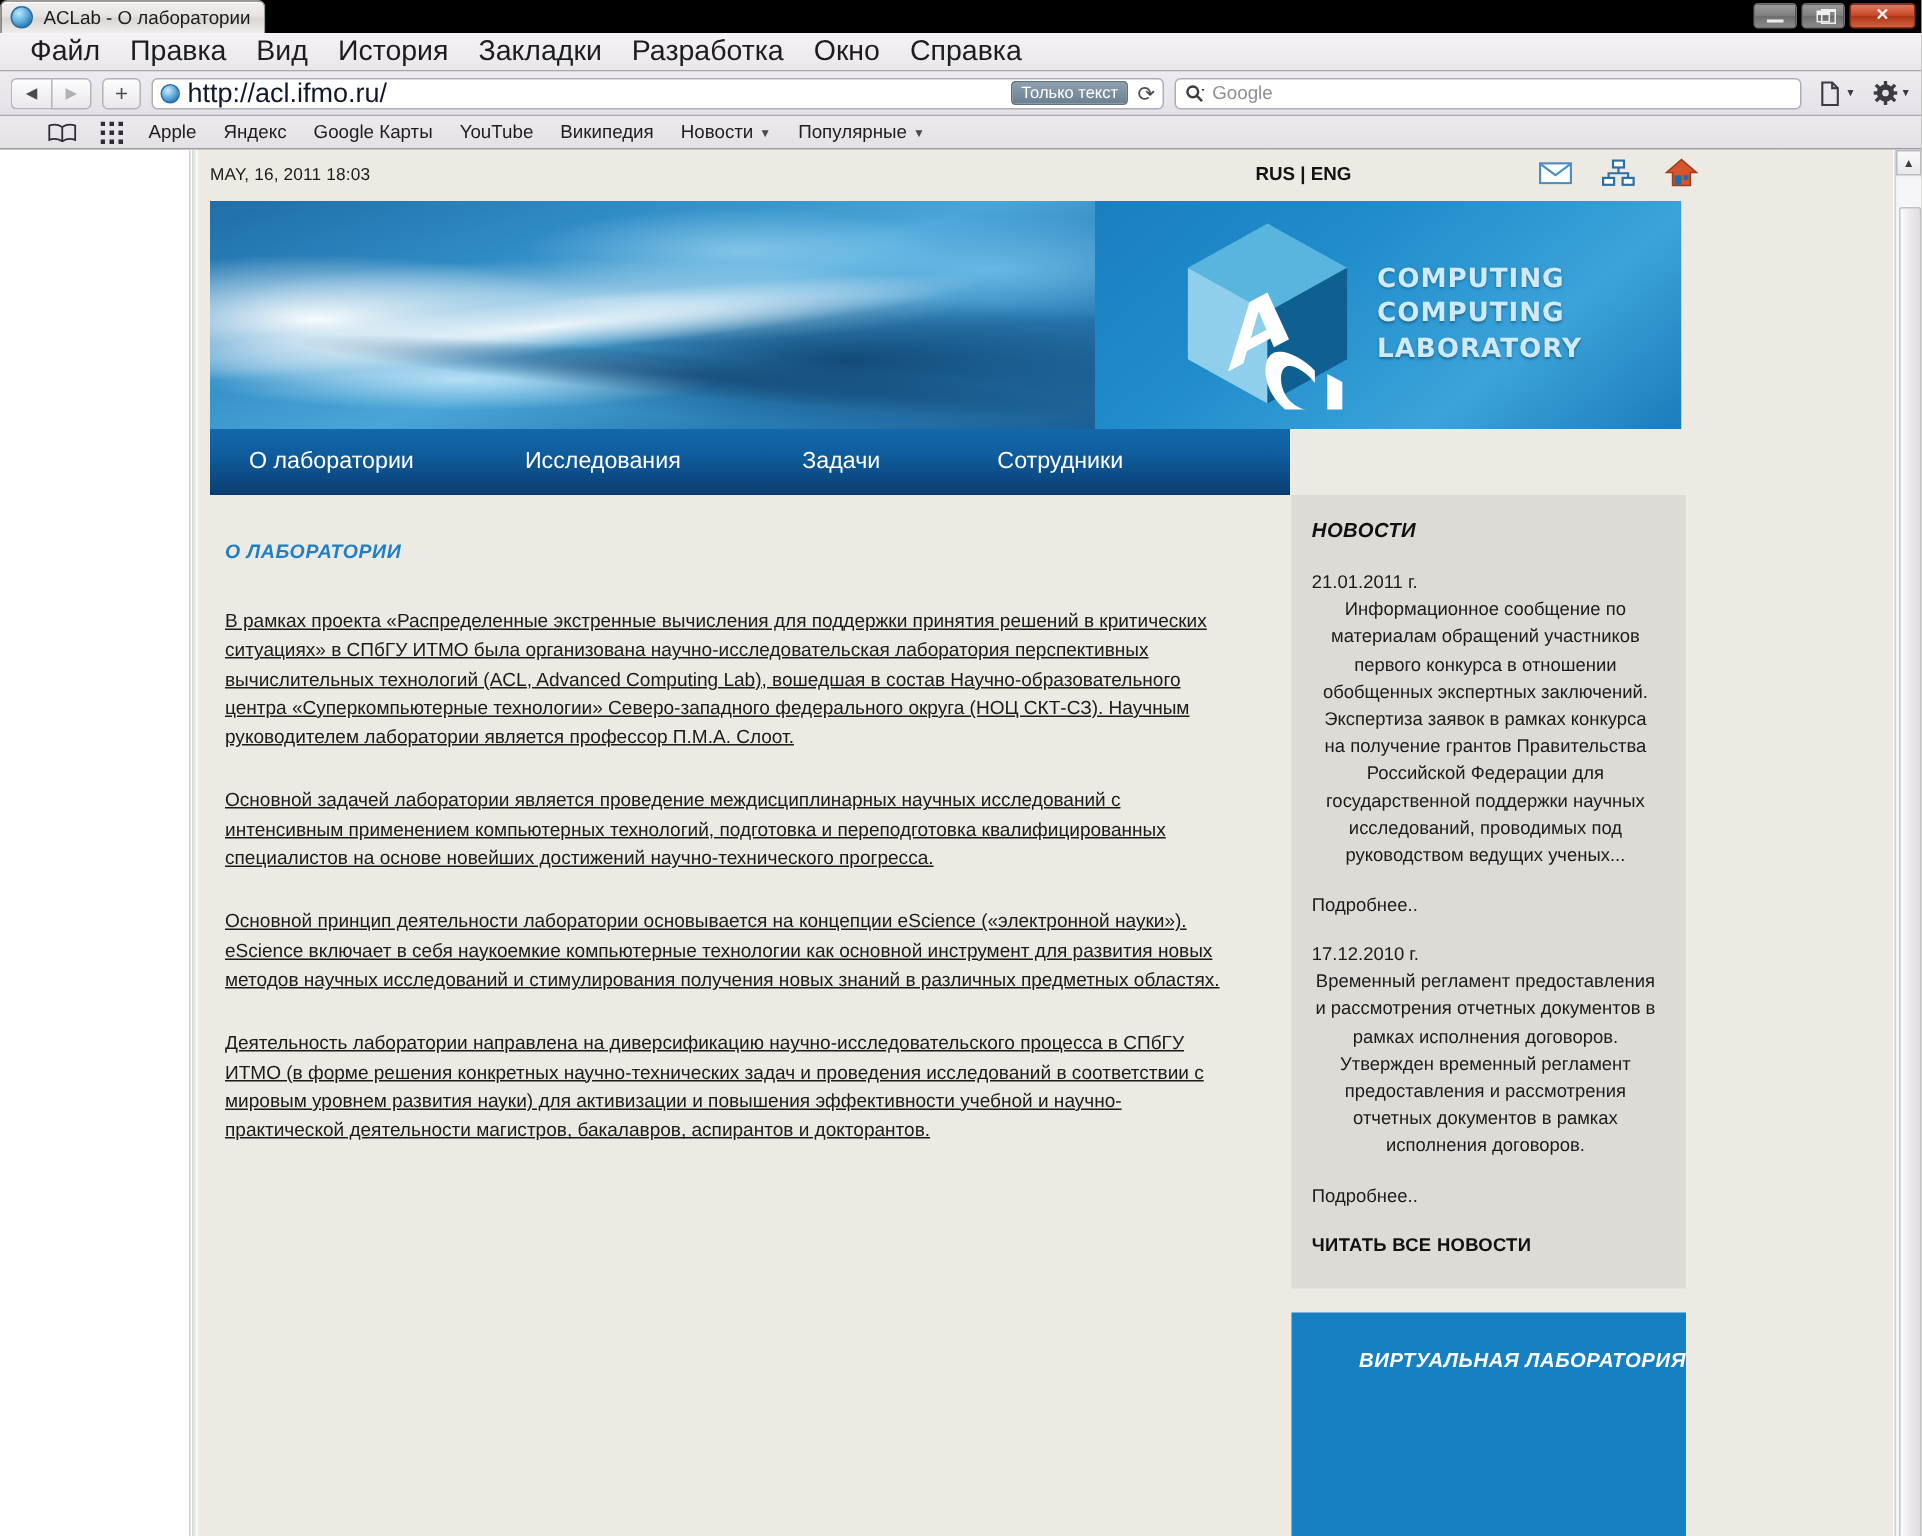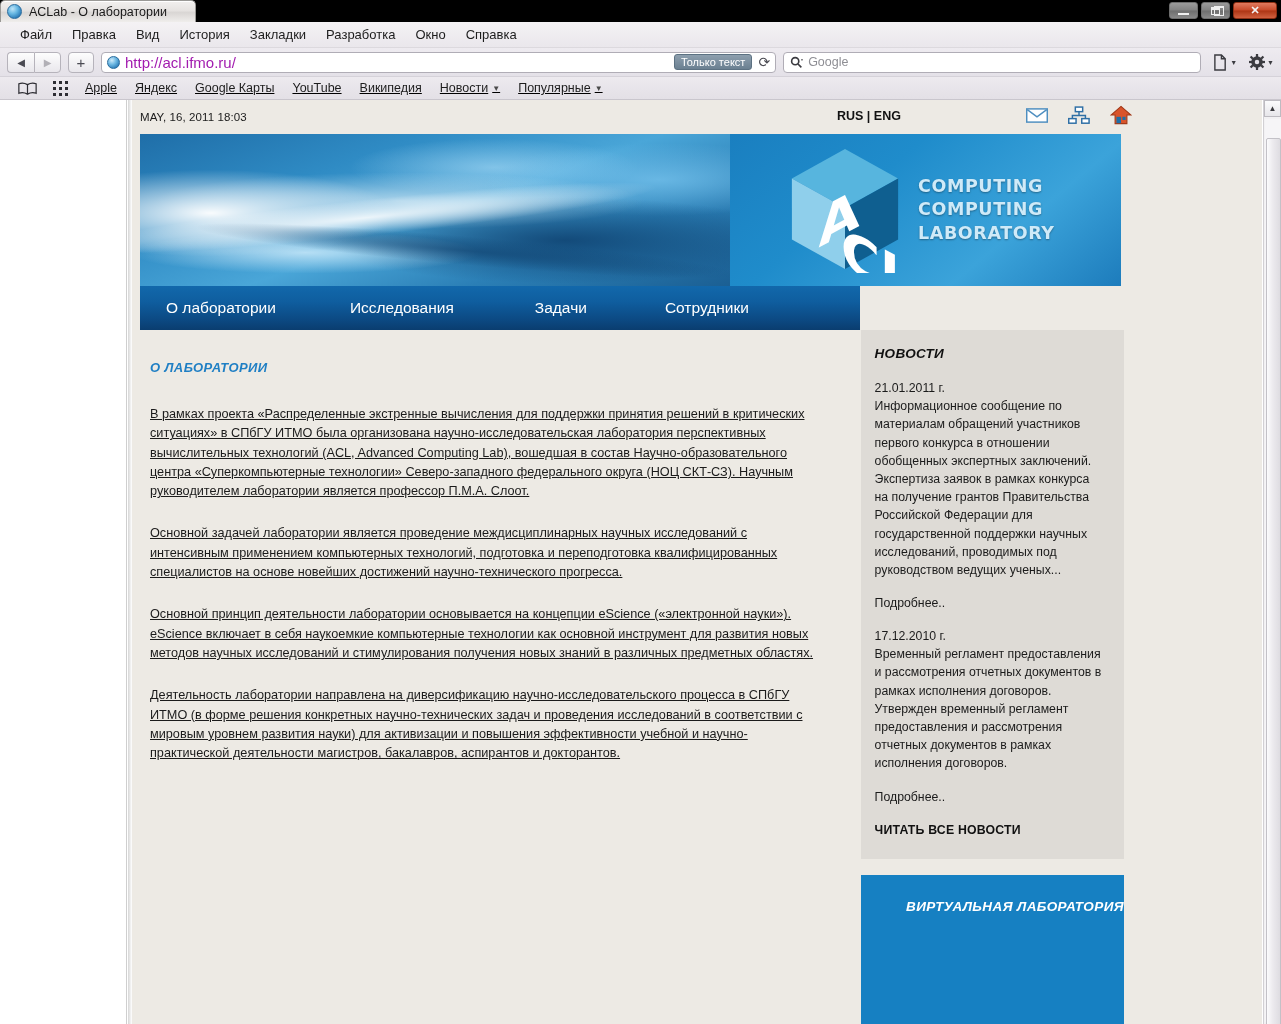--- a/index.html
+++ b/index.html
@@ -27,21 +27,21 @@
   }
   #titlebar-left {
     display: flex; align-items: center;
     height: 22px;
     padding-left: 6px;
     background: linear-gradient(to bottom, #f2f0ef 0%, #e6e3e1 45%, #d9d6d4 55%, #efedeb 100%);
     border: 1px solid #9a9996;
     border-bottom: none;
     border-top-left-radius: 5px;
     border-top-right-radius: 5px;
-    padding-right: 28px;
+    padding-right: 9px;
     box-shadow: inset 0 1px 0 #ffffff;
   }
   #tab-favicon {
     width: 15px; height: 15px; border-radius: 50%;
     background: radial-gradient(circle at 35% 30%, #bfe4f7 0%, #67b7e2 40%, #2f7fba 75%, #1b5c8e 100%);
     border: 1px solid #2a6c9e;
     margin-right: 7px;
     flex: 0 0 auto;
   }
   #tab-title {
@@ -79,21 +79,21 @@
   
   #menubar {
     position: absolute; left: 0; top: 22px;
     width: 1281px; height: 26px;
     background: linear-gradient(to bottom, #f4f2f4 0%, #eae7ec 100%);
     border-bottom: 1px solid #dcd9de;
     display: flex; align-items: center;
     padding-left: 10px;
   }
   .menu-item {
-    font-size: 13px; color: #1d1d1d;
+    font-size: 19px; color: #1d1d1d;
     padding: 2px 10px;
     white-space: nowrap;
   }
 
   
   #navbar {
     position: absolute; left: 0; top: 48px;
     width: 1281px; height: 29px;
     background: linear-gradient(to bottom, #eeebf0 0%, #e4e1e8 100%);
     border-bottom: 1px solid #d5d2d9;
@@ -127,21 +127,21 @@
     display: flex; align-items: center;
     padding: 0 3px 0 5px;
     position: relative;
   }
   #url-favicon {
     width: 13px; height: 13px; border-radius: 50%;
     background: radial-gradient(circle at 35% 30%, #cfeaf9 0%, #6fb9e3 40%, #2f7fba 78%, #1b5c8e 100%);
     border: 1px solid #2a6c9e;
     margin-right: 5px; flex: 0 0 auto;
   }
-  #url-text { font-size: 15px; color: #a21caf; white-space: nowrap; text-align: center; }
+  #url-text { font-size: 18px; color: #0f172a; white-space: nowrap; text-align: center; }
   #readmode {
     margin-left: auto;
     background: linear-gradient(to bottom, #8e9fae 0%, #6b8091 100%);
     border: 1px solid #5c7182;
     border-radius: 3px;
     color: #ffffff; font-size: 11px;
     padding: 1px 6px;
     white-space: nowrap;
   }
   #reload {
@@ -164,22 +164,21 @@
     color: #3b3b40;
   }
 
   
   #bookmarksbar {
     position: absolute; left: 0; top: 77px;
     width: 1281px; height: 23px;
     background: linear-gradient(to bottom, #edeaef 0%, #e3e0e6 100%);
     border-bottom: 1px solid #c9c6cd;
     display: flex; align-items: center;
-    padding-left: 10px;
-    text-decoration: underline;
+    padding-left: 24px;
   }
   .bm-item {
     font-size: 12.5px; color: #1d1d1d;
     padding: 1px 9px;
     white-space: nowrap;
     display: flex; align-items: center; gap: 4px;
   }
   .caret { font-size: 8px; color: #4a4a4a; }
   .bm-icon { display:flex; align-items:center; padding: 0 8px; }
 
@@ -357,21 +356,21 @@
     background: #dedbd6;
     padding: 16px 18px 22px 14px;
     min-height: 520px;
   }
   #news-title {
     font-size: 13.5px; font-weight: bold; font-style: italic;
     color: #111111; letter-spacing: .3px;
     margin-bottom: 18px;
   }
   .news-date { font-size: 12.3px; color: #1b1b1b; line-height: 1.48; }
-  .news-body { font-size: 12.3px; color: #1b1b1b; line-height: 1.48; }
+  .news-body { font-size: 12.3px; color: #1b1b1b; line-height: 1.48; text-align: center; }
   .news-more { font-size: 12.3px; color: #1b1b1b; margin-top: 17px; }
   .news-gap { height: 17px; }
   #read-all {
     font-size: 12.3px; font-weight: bold; color: #111111;
     margin-top: 19px; letter-spacing: .2px;
   }
   #vlab-panel {
     margin-top: 16px;
     background: #1680c2;
     height: 180px;

